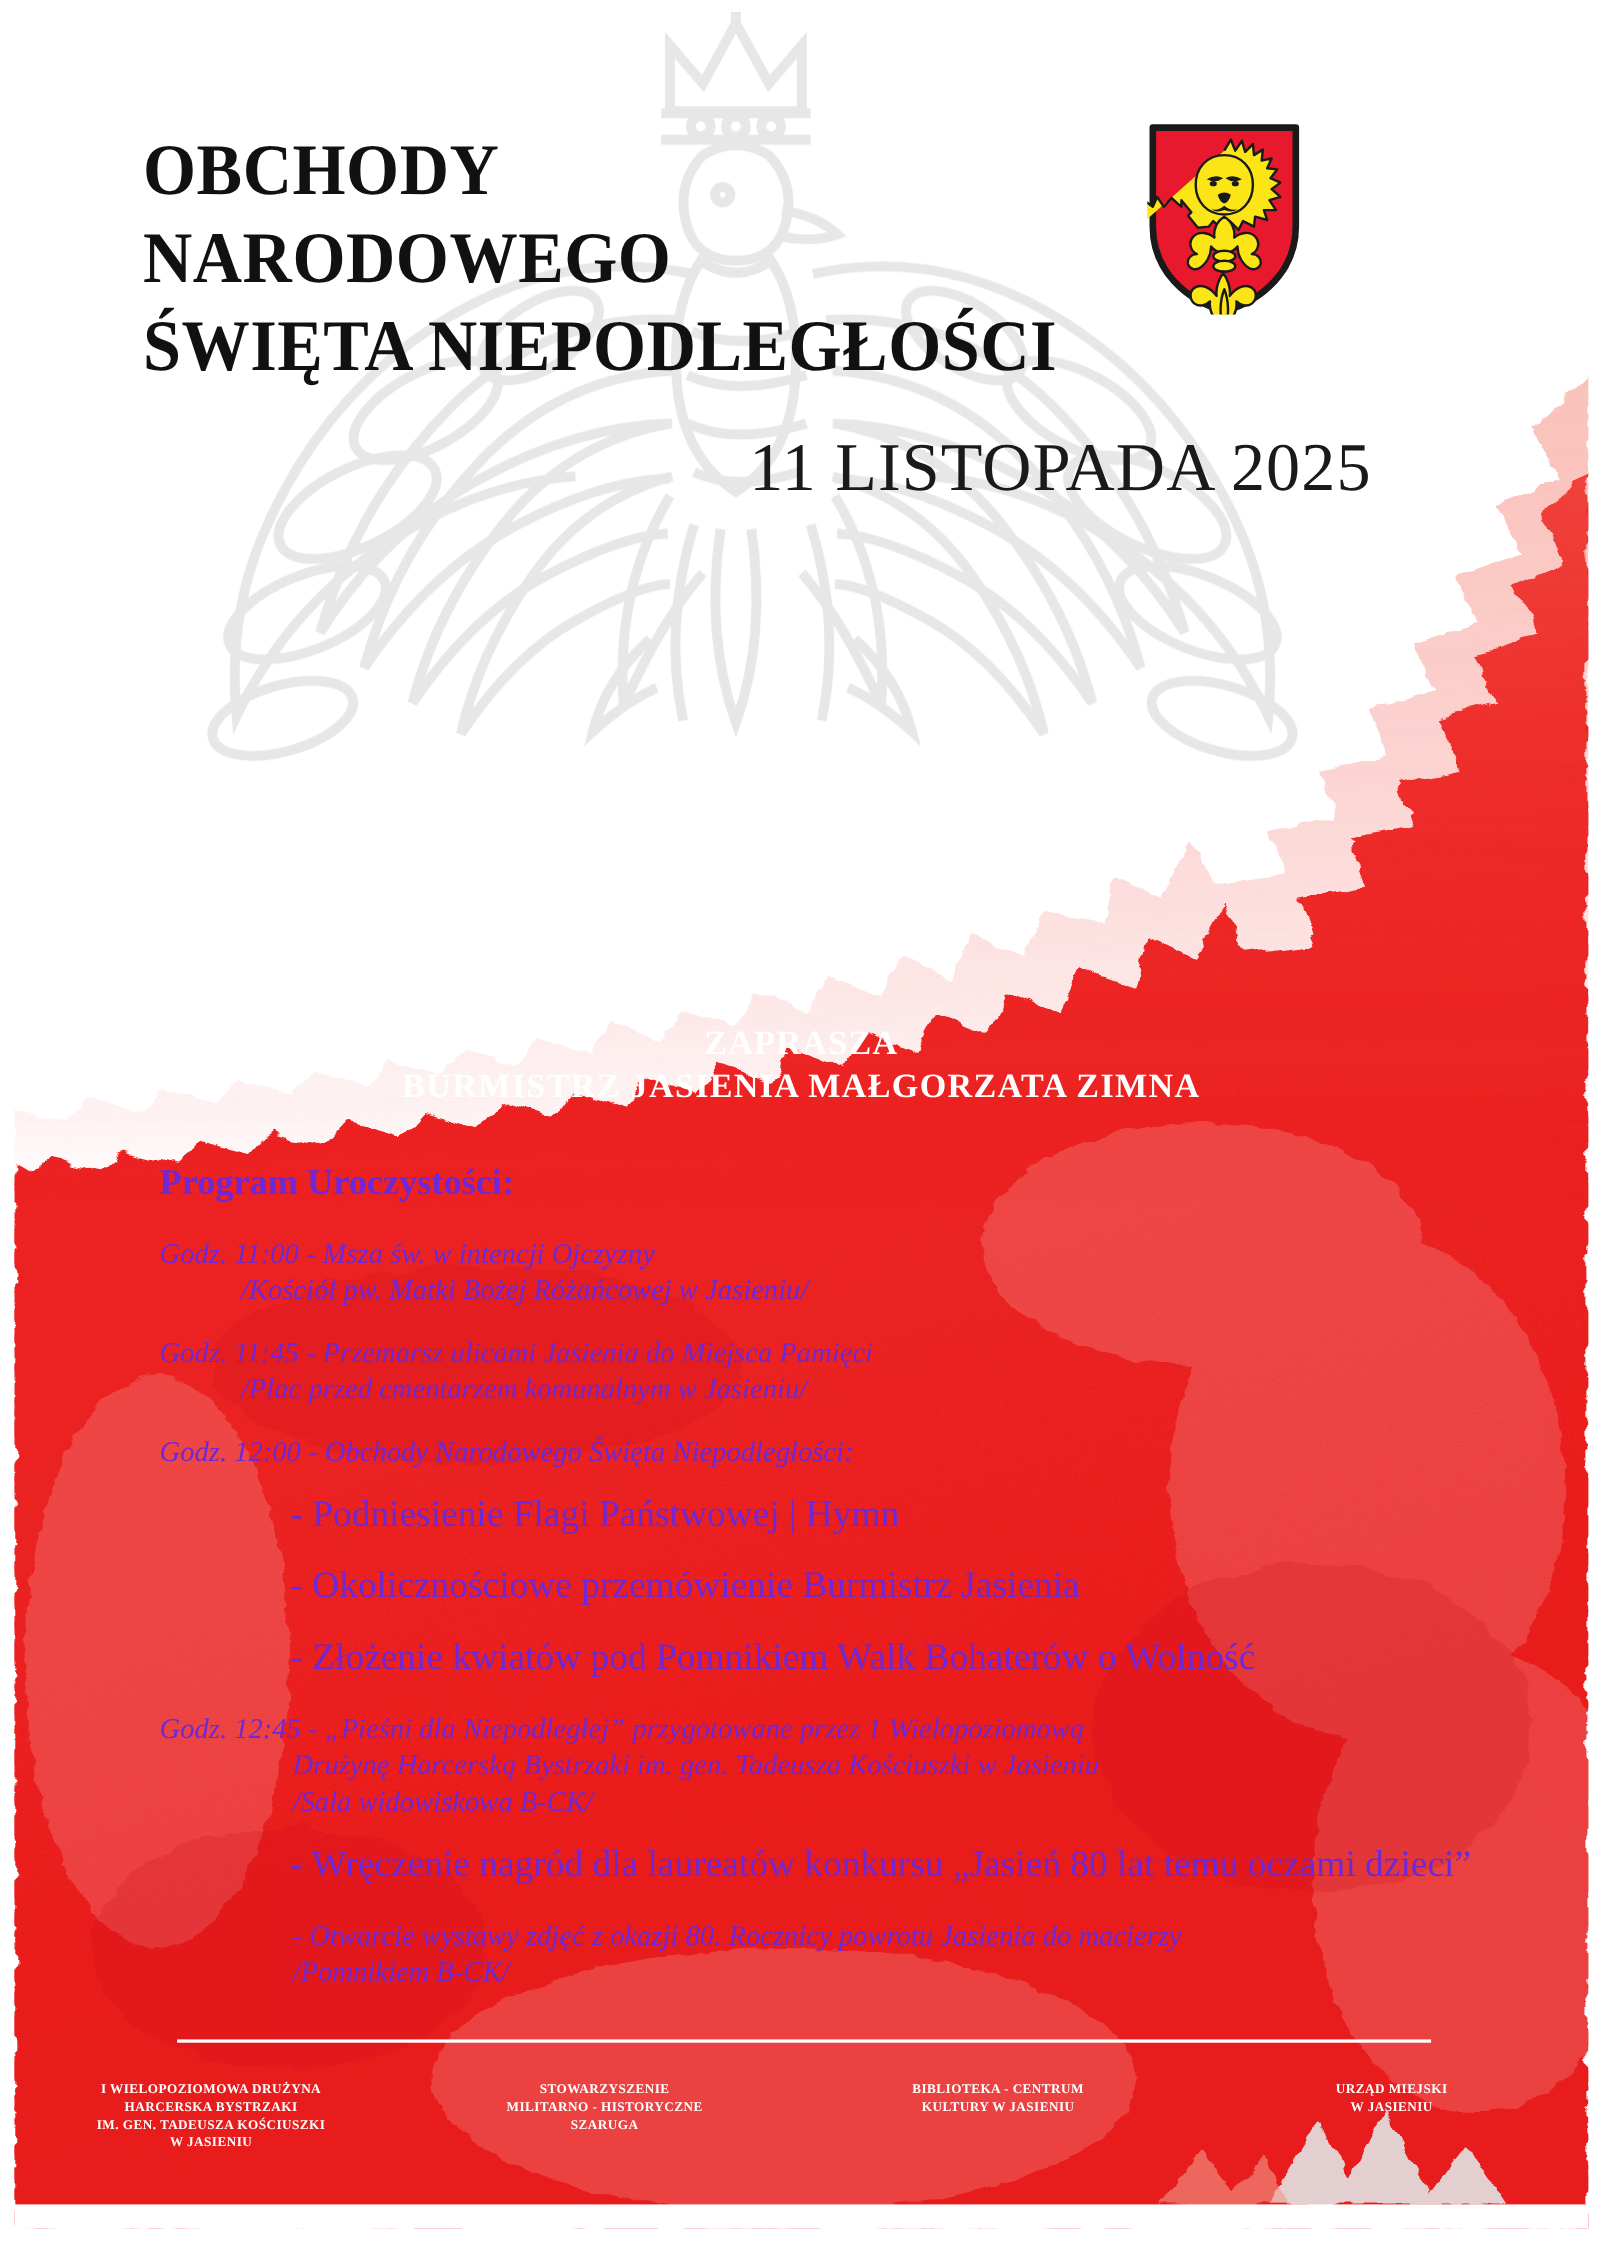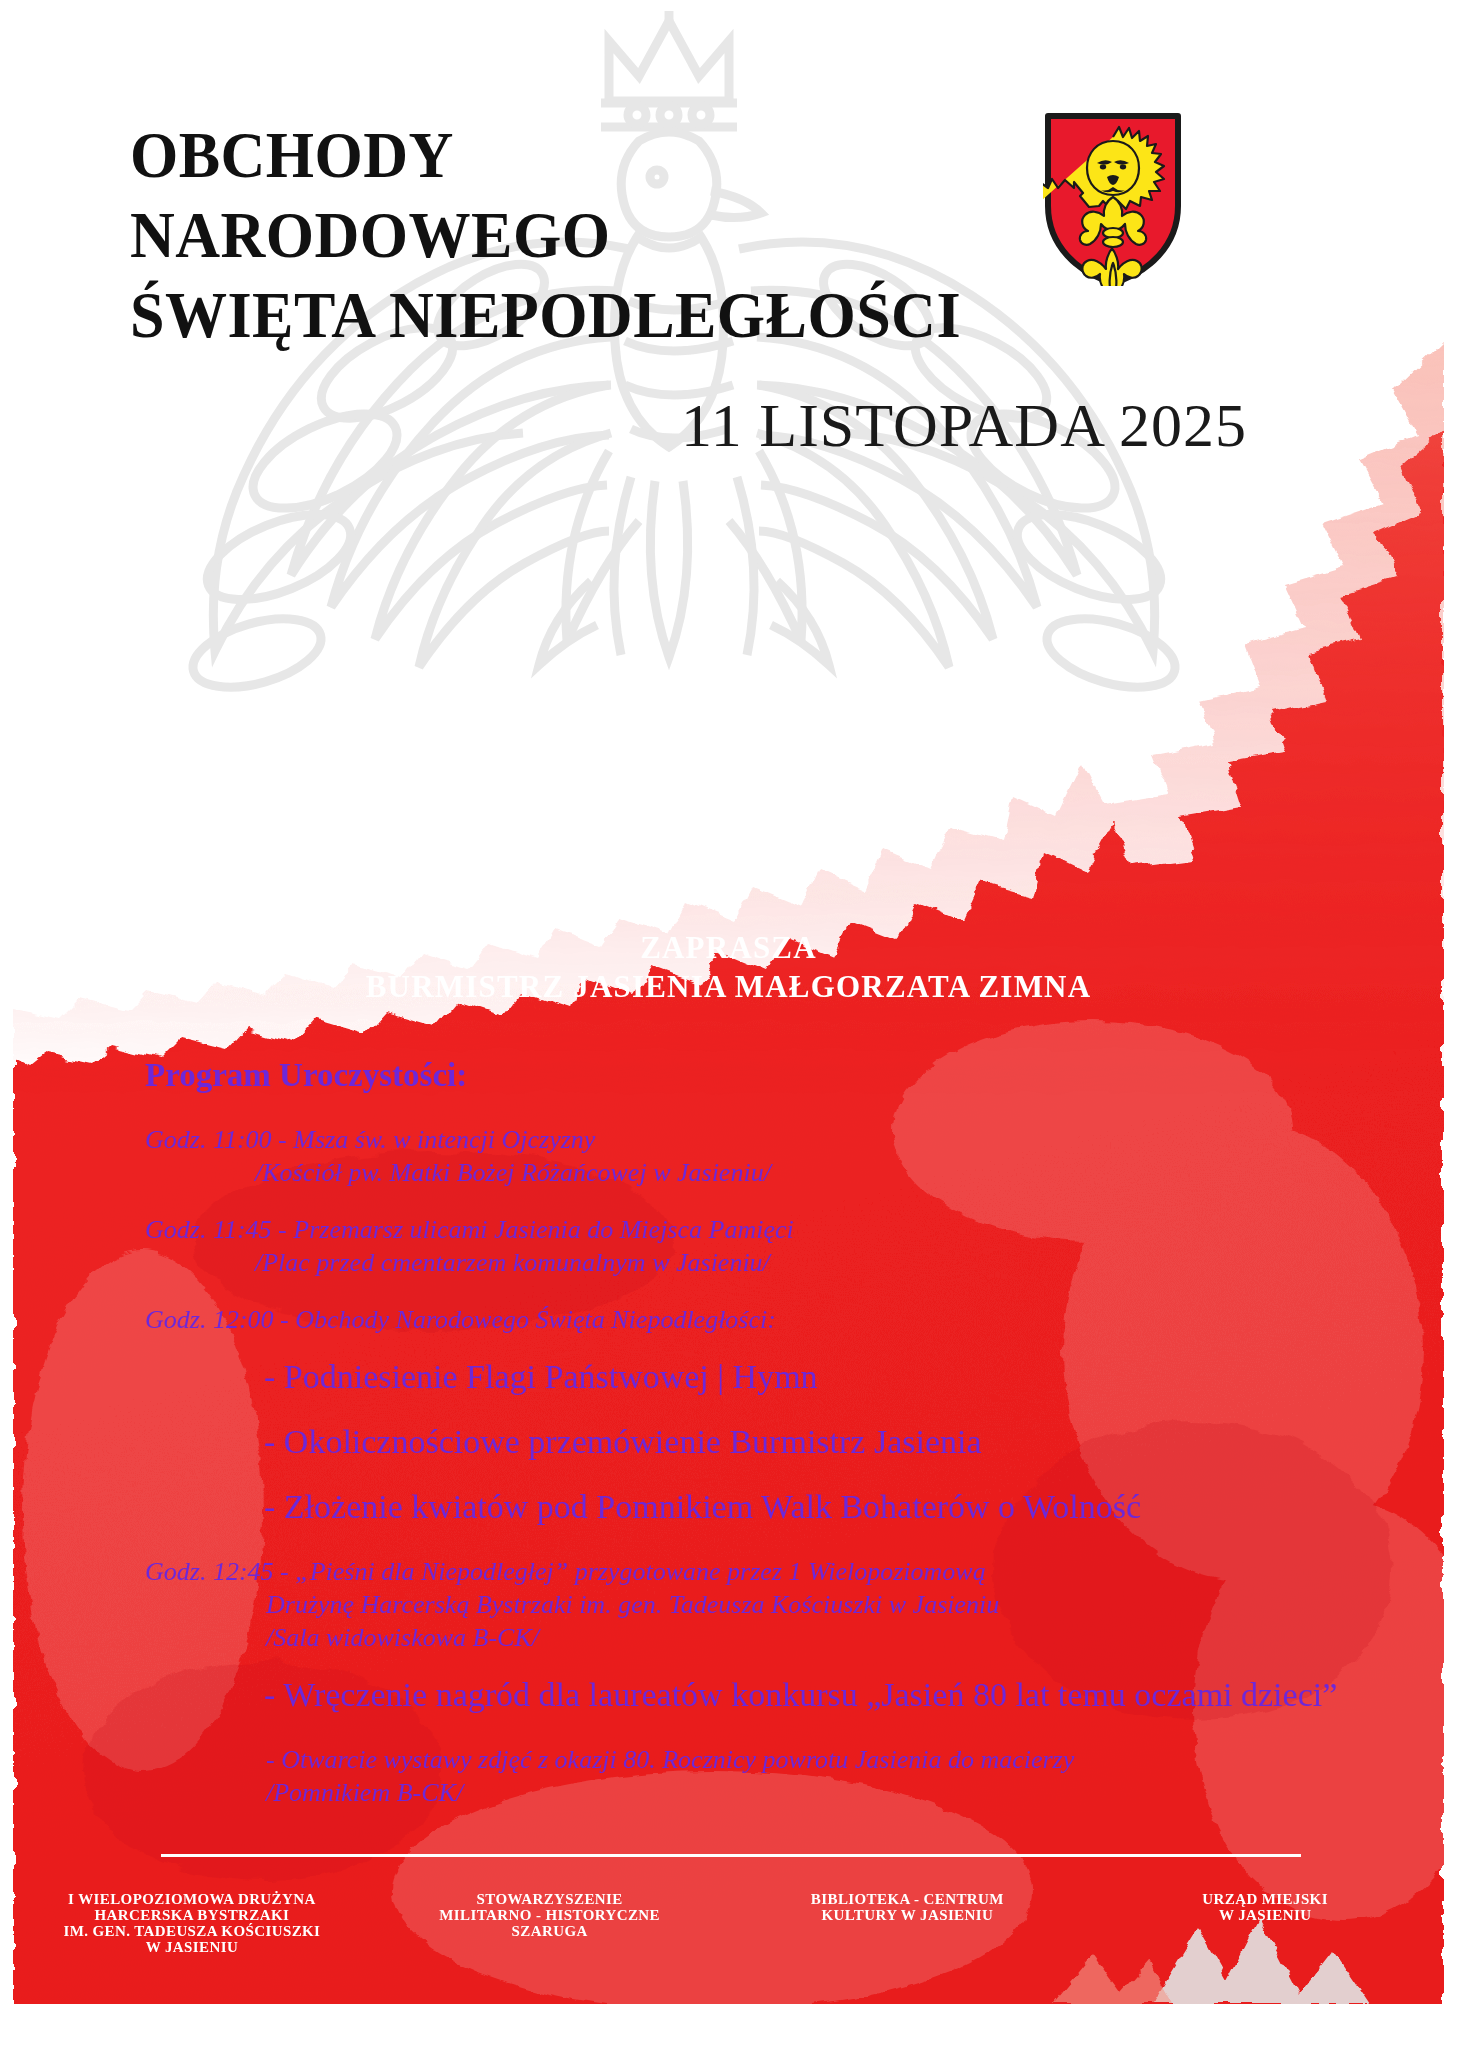--- a/index.html
+++ b/index.html
@@ -138,21 +138,21 @@
   .entry {
     margin-bottom: 24px;
     font-size: 26px;
     line-height: 33px;
     font-style: italic;
   }
   .entry-line {
     white-space: nowrap;
   }
   .ind-0  { margin-left: 0; }
-  .ind-1  { margin-left: 110px; }
+  .ind-1  { margin-left: 74px; }
   .ind-2  { margin-left: 121px; }
   .bullet {
     margin-left: 119px;
     margin-bottom: 32px;
     font-size: 34px;
     line-height: 33px;
     white-space: nowrap;
   }
 
   
@@ -171,21 +171,21 @@
     left: 0;
     top: 1880px;
     width: 1431px;
     display: flex;
     color: #ffffff;
   }
   .footer-col {
     flex: 1 1 0;
     text-align: center;
     font-weight: bold;
-    font-size: 15px;
+    font-size: 12px;
     line-height: 16px;
     letter-spacing: 0.4px;
     padding: 0 6px;
     box-sizing: border-box;
   }
   .footer-col div { white-space: nowrap; }
 </style>
 </head>
 <body>
 

